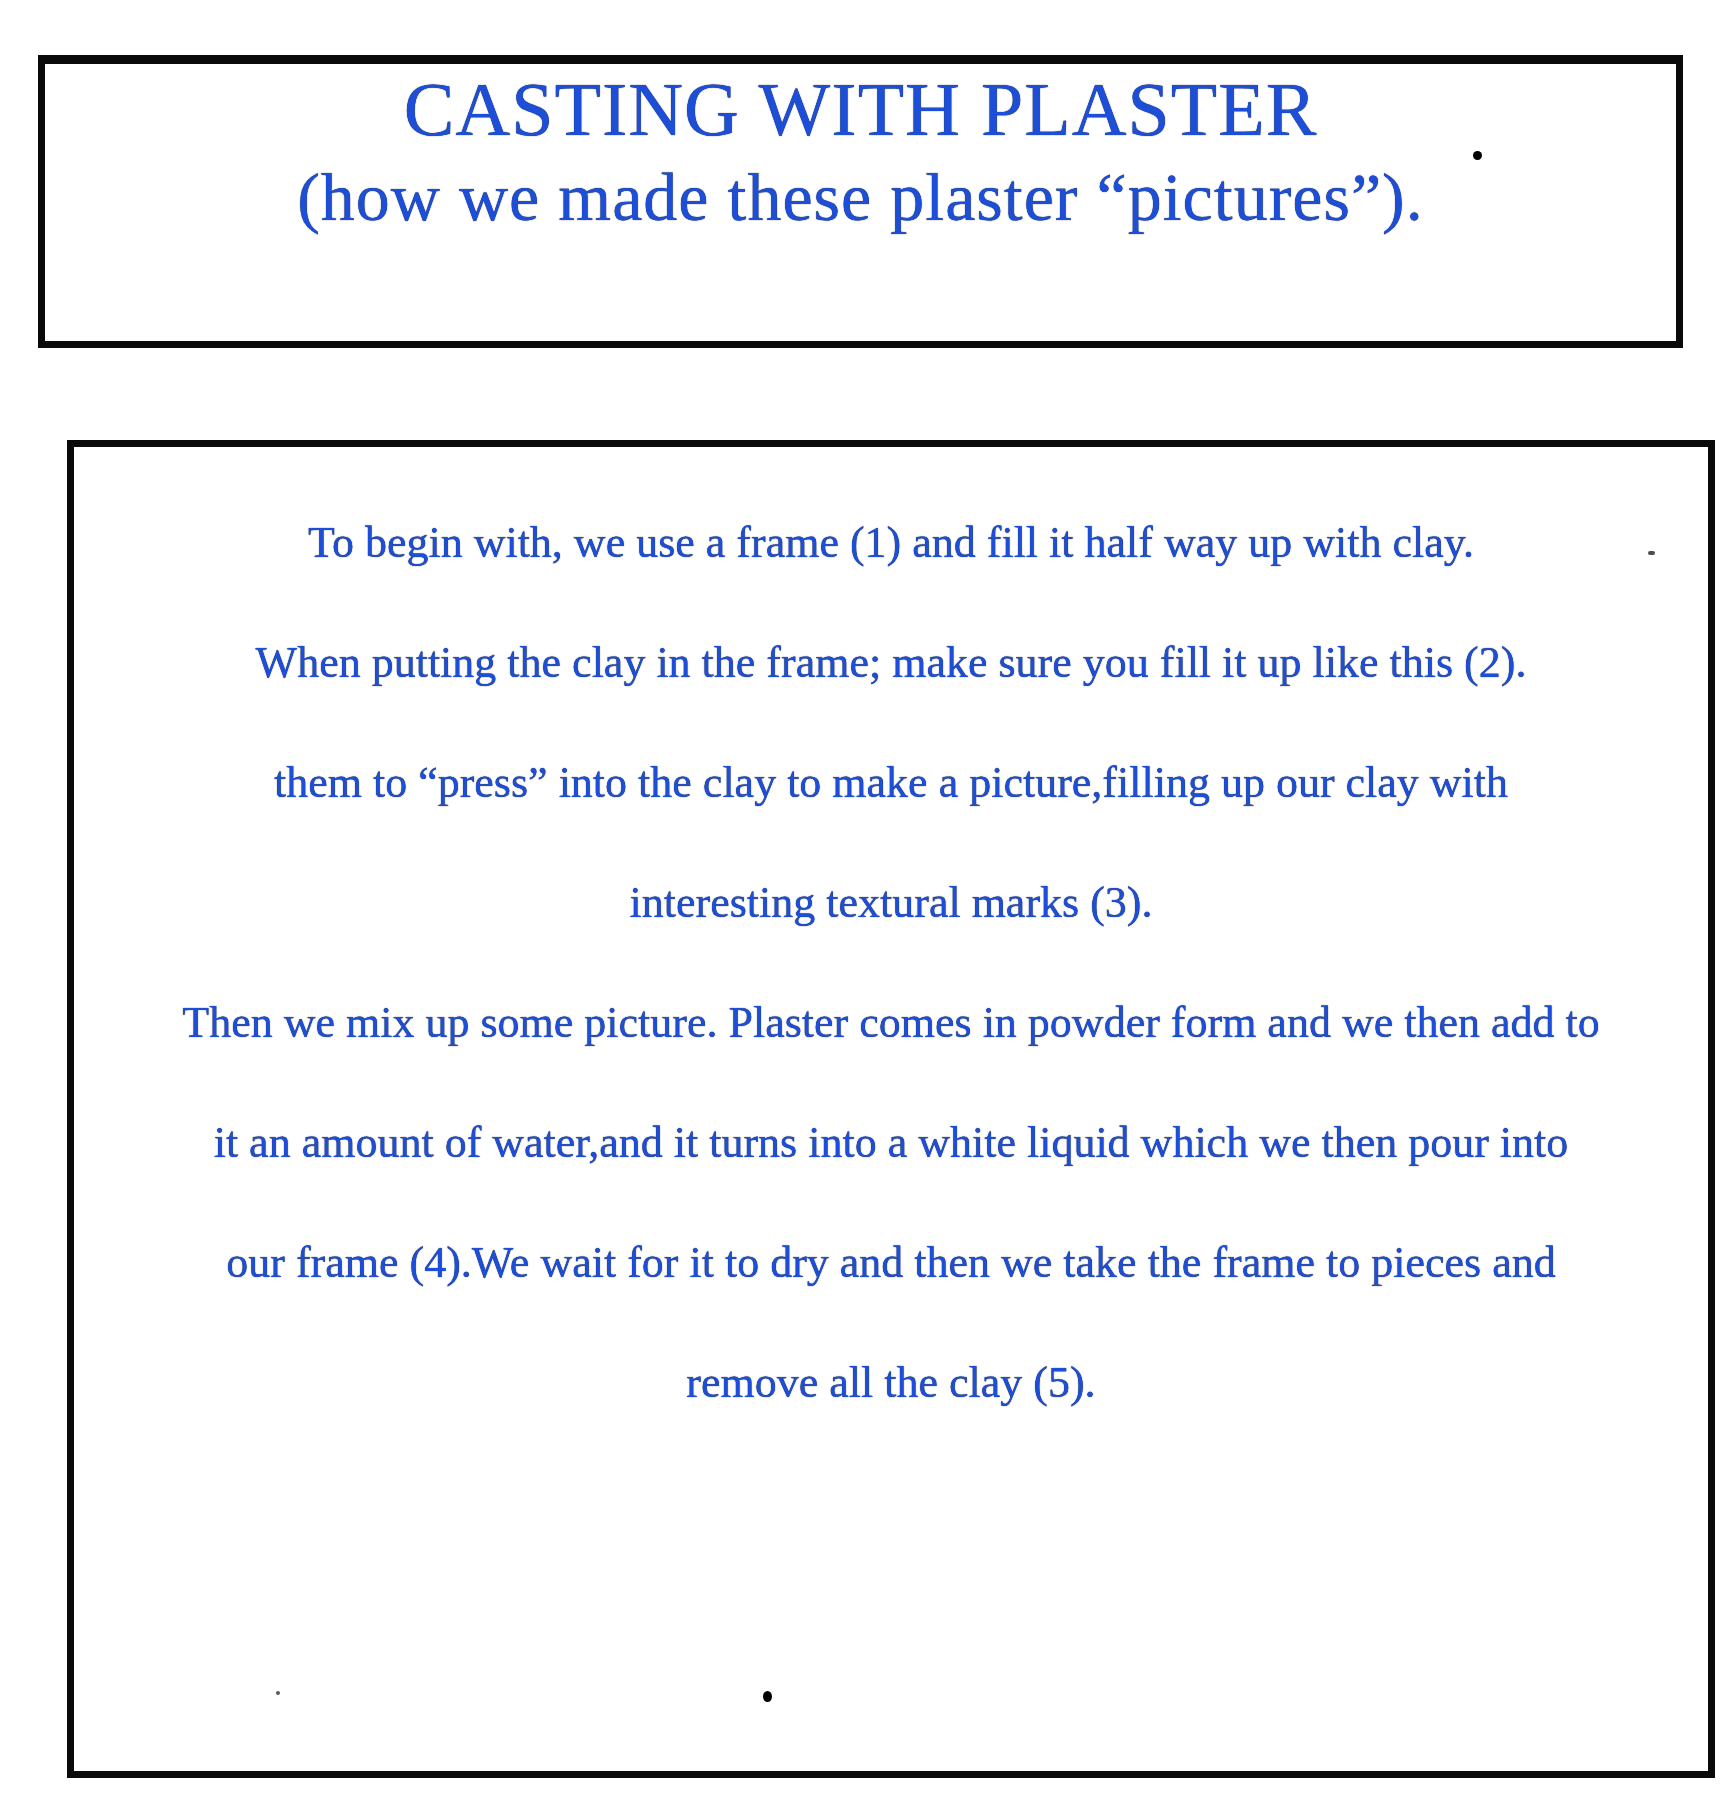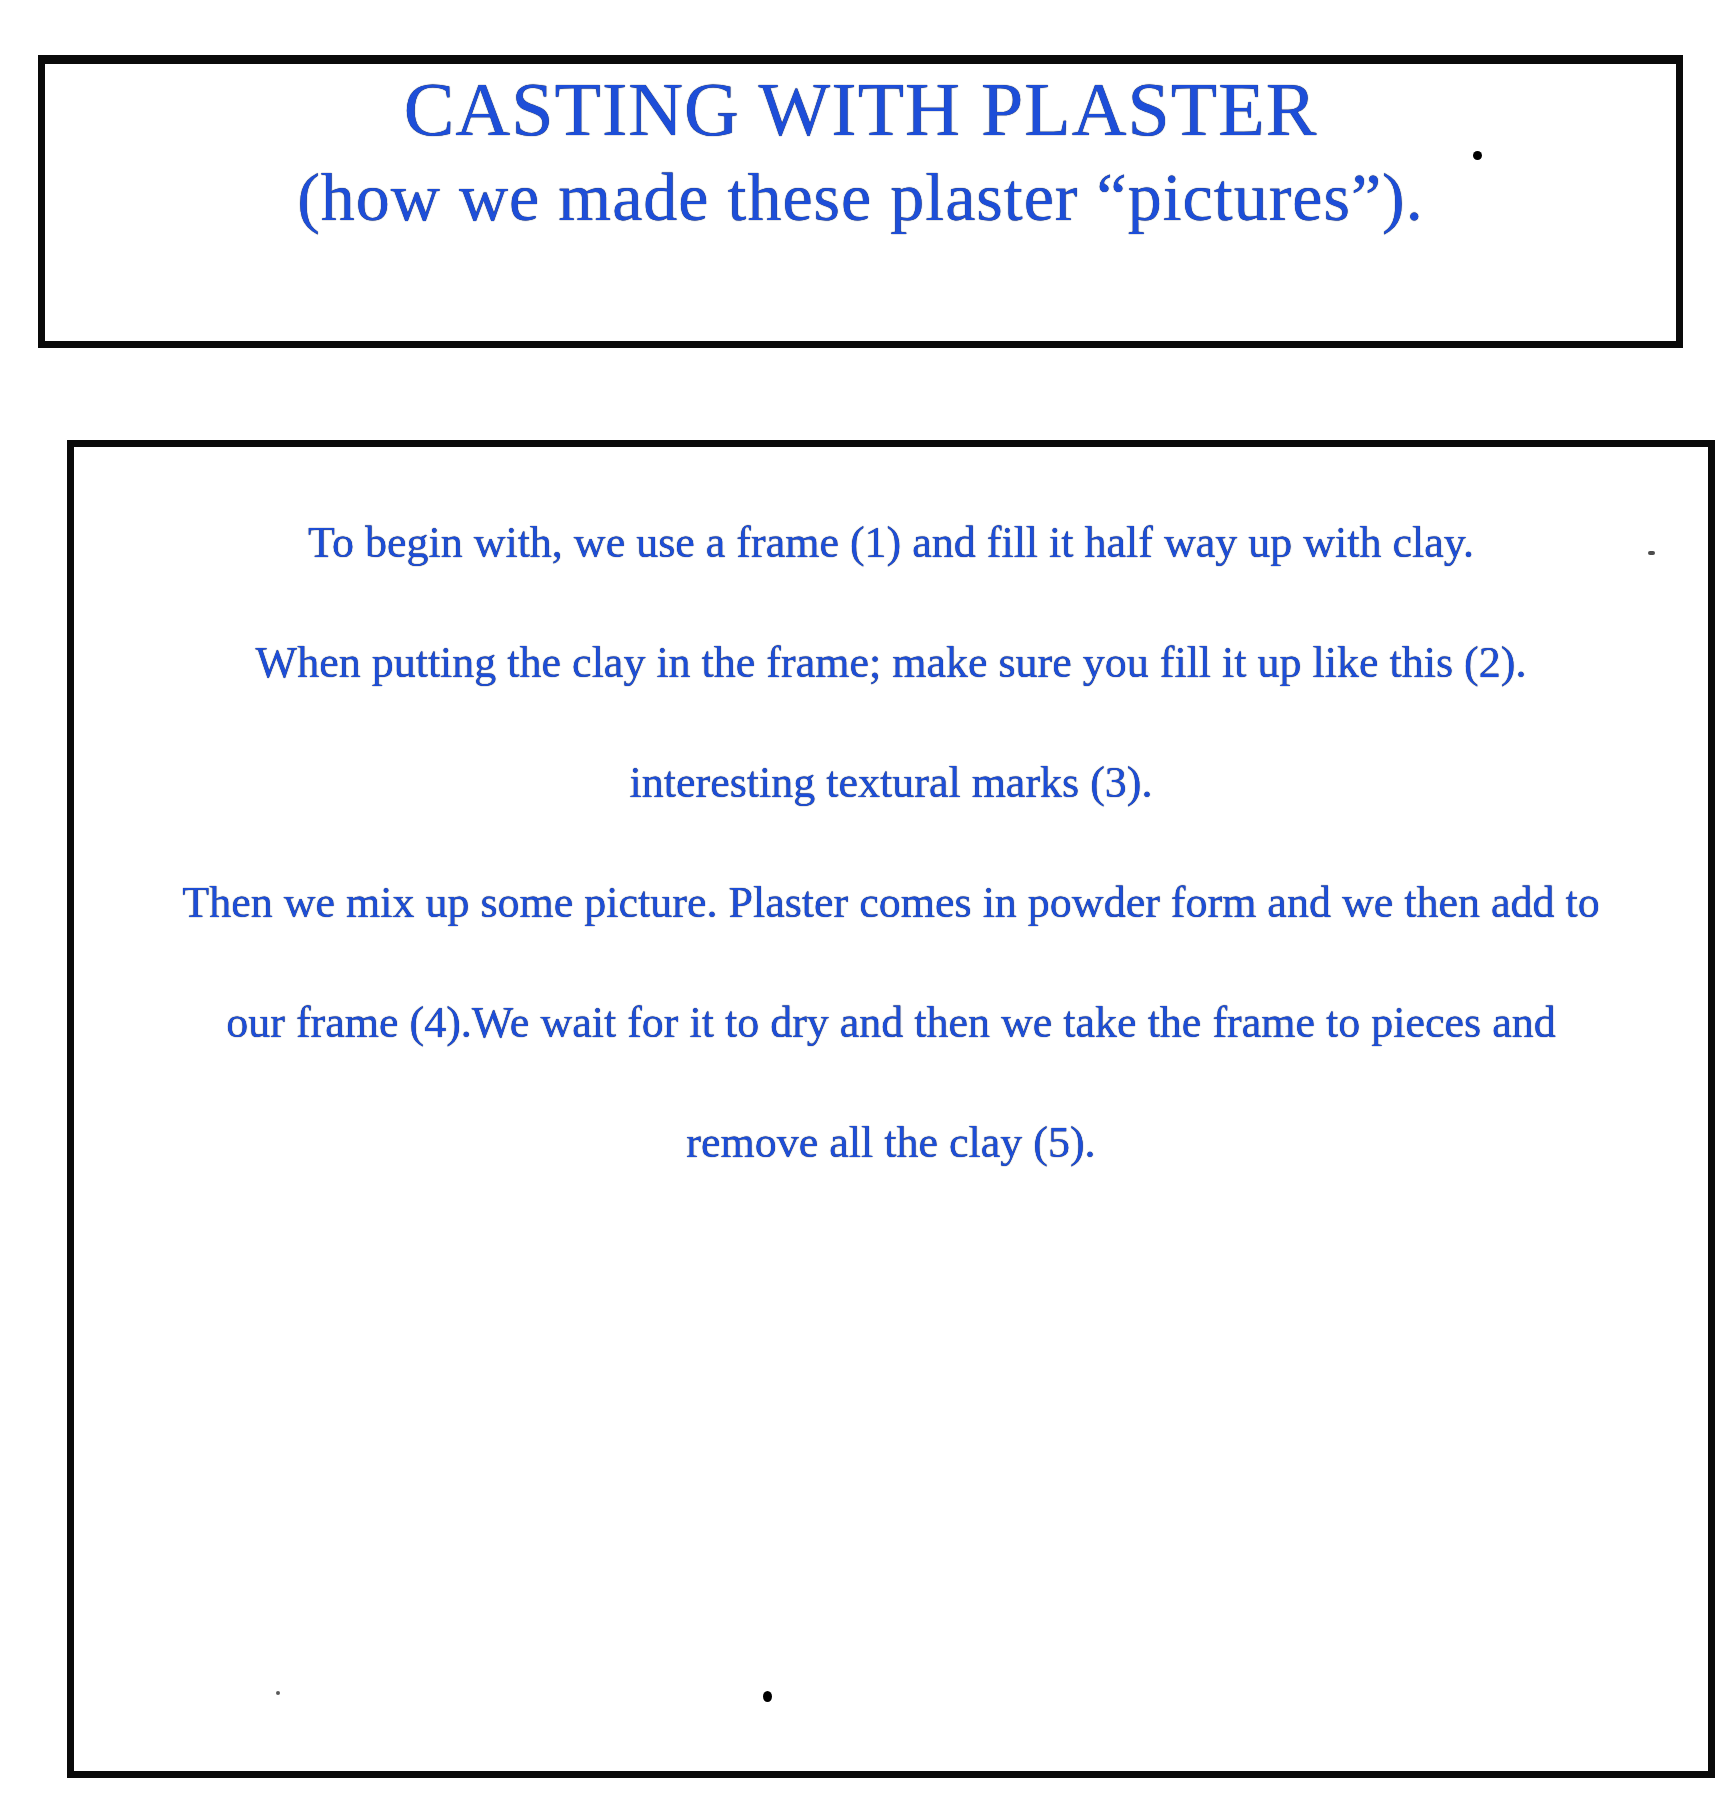--- a/index.html
+++ b/index.html
@@ -75,22 +75,24 @@
 <div id="page">
 
   <div class="box" id="title-box">
     <div class="title-line">CASTING WITH PLASTER</div>
     <div class="title-line sub">(how we made these plaster “pictures”).</div>
   </div>
 
   <div class="box" id="body-box">
     <div class="body-line">To begin with, we use a frame (1) and fill it half way up with clay.</div>
     <div class="body-line">When putting the clay in the frame; make sure you fill it up like this (2).</div>
+    <div class="body-line">them to “press” into the clay to make a picture,filling up our clay with</div>
     <div class="body-line">interesting textural marks (3).</div>
     <div class="body-line">Then we mix up some picture. Plaster comes in powder form and we then add to</div>
+    <div class="body-line">it an amount of water,and it turns into a white liquid which we then pour into</div>
     <div class="body-line">our frame (4).We wait for it to dry and then we take the frame to pieces and</div>
     <div class="body-line">remove all the clay (5).</div>
   </div>
 
   <div class="dot" id="artifact-dot-title"></div>
   <div class="dot" id="artifact-dot-bottom"></div>
   <div class="dot" id="artifact-speck-left"></div>
   <div class="dot" id="artifact-speck-right"></div>
 
 </div>

